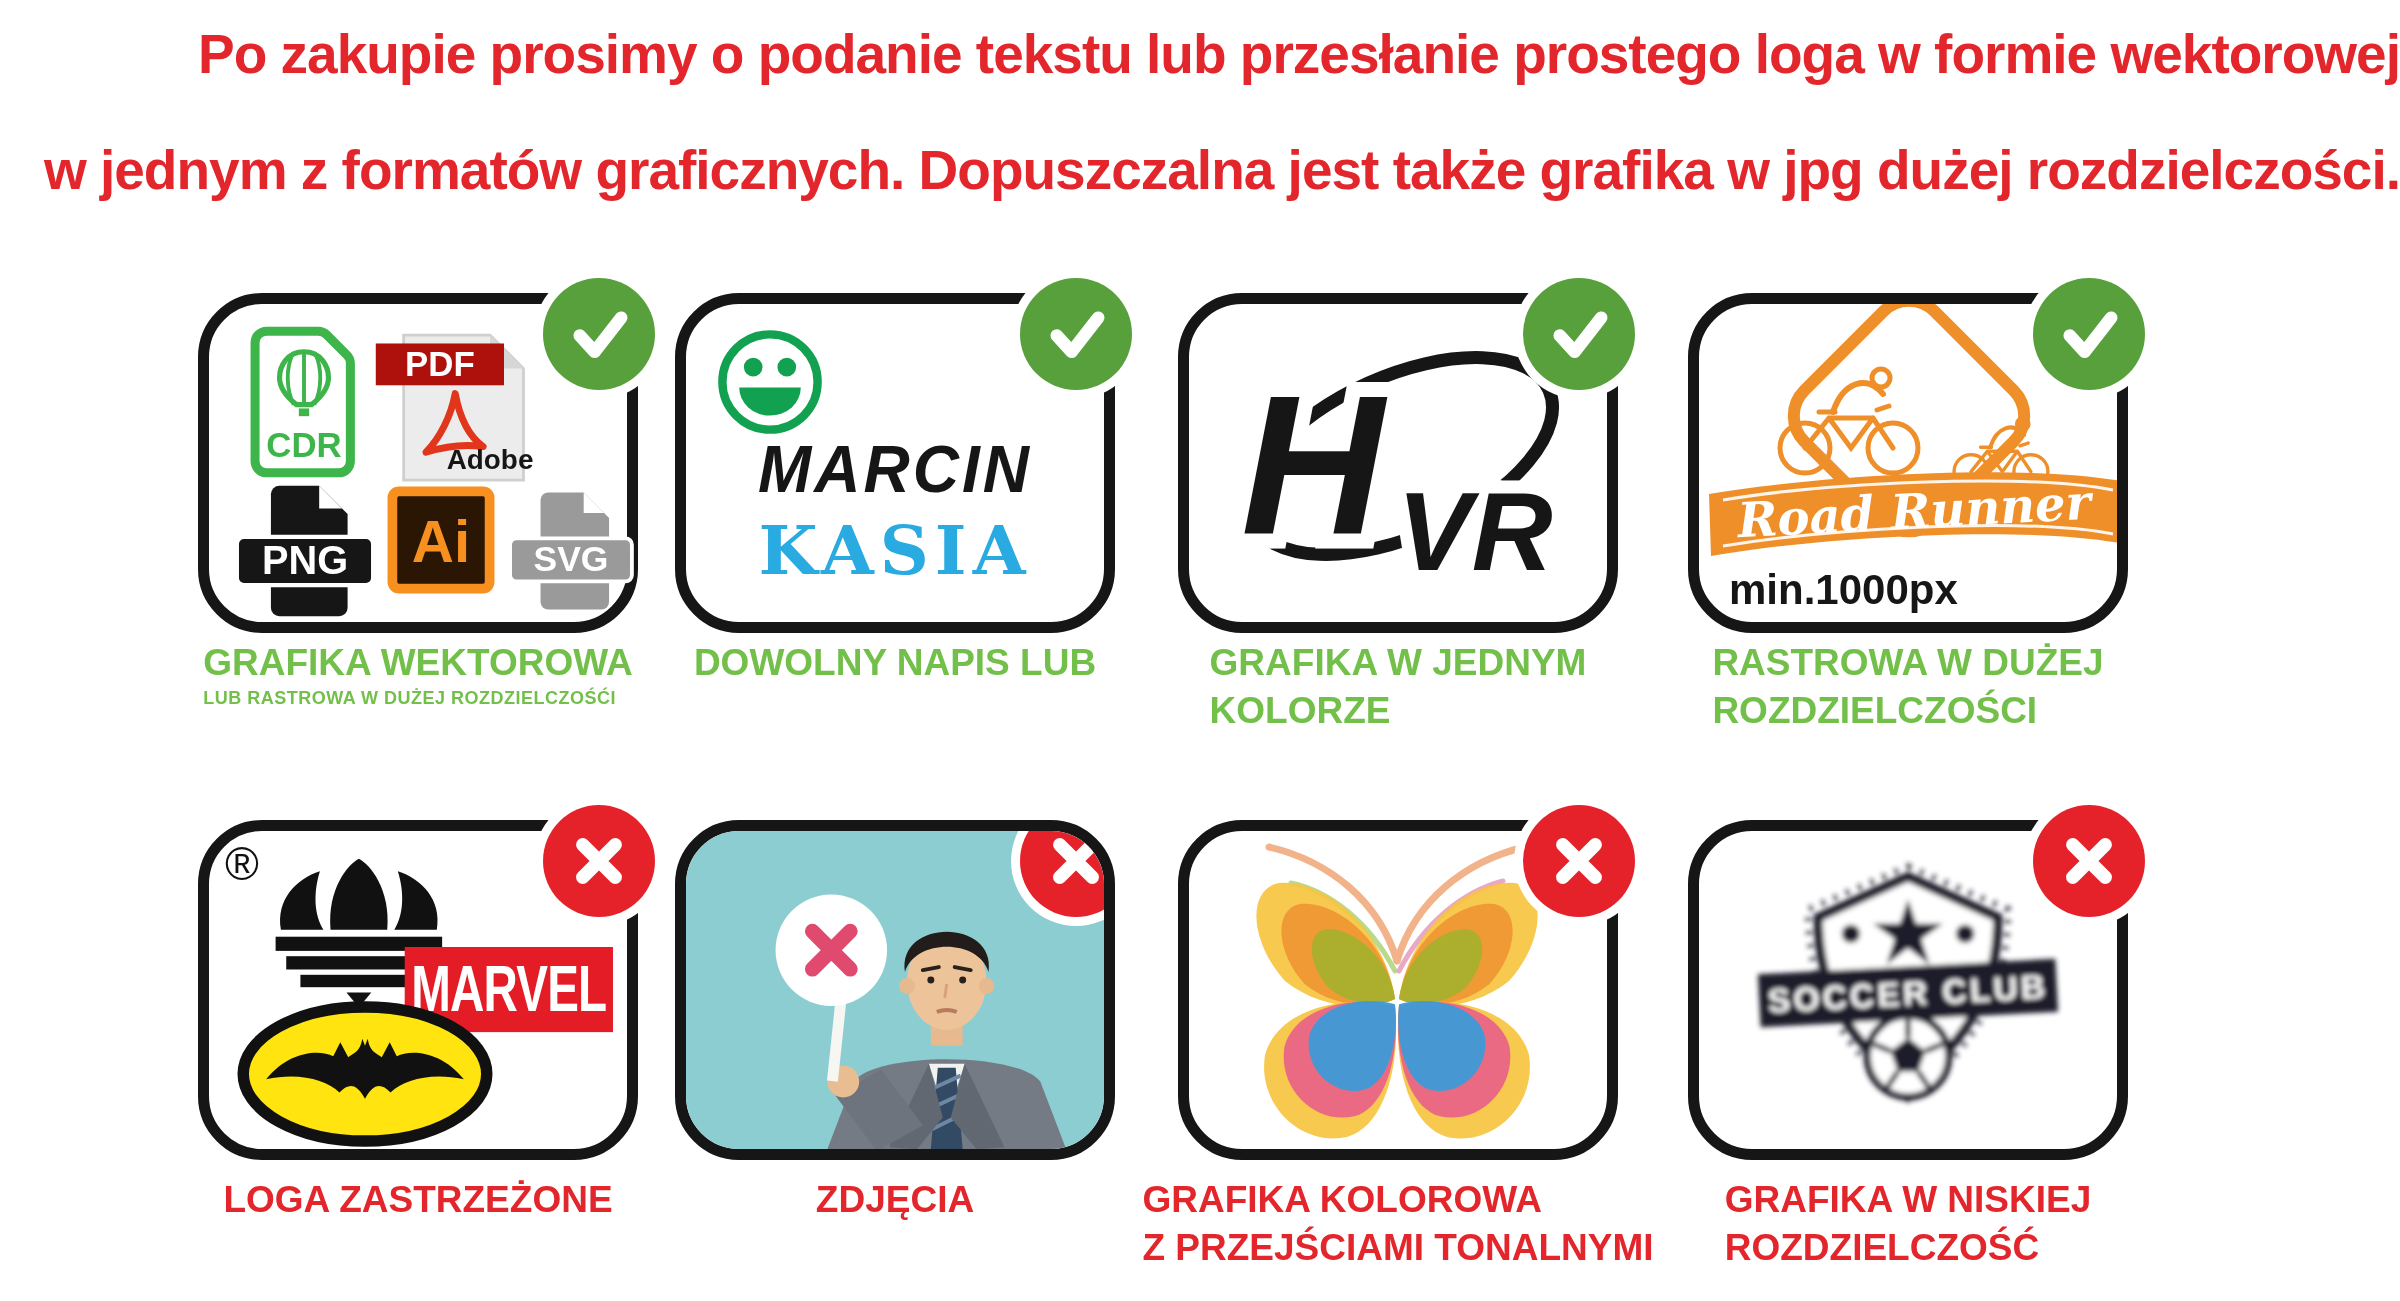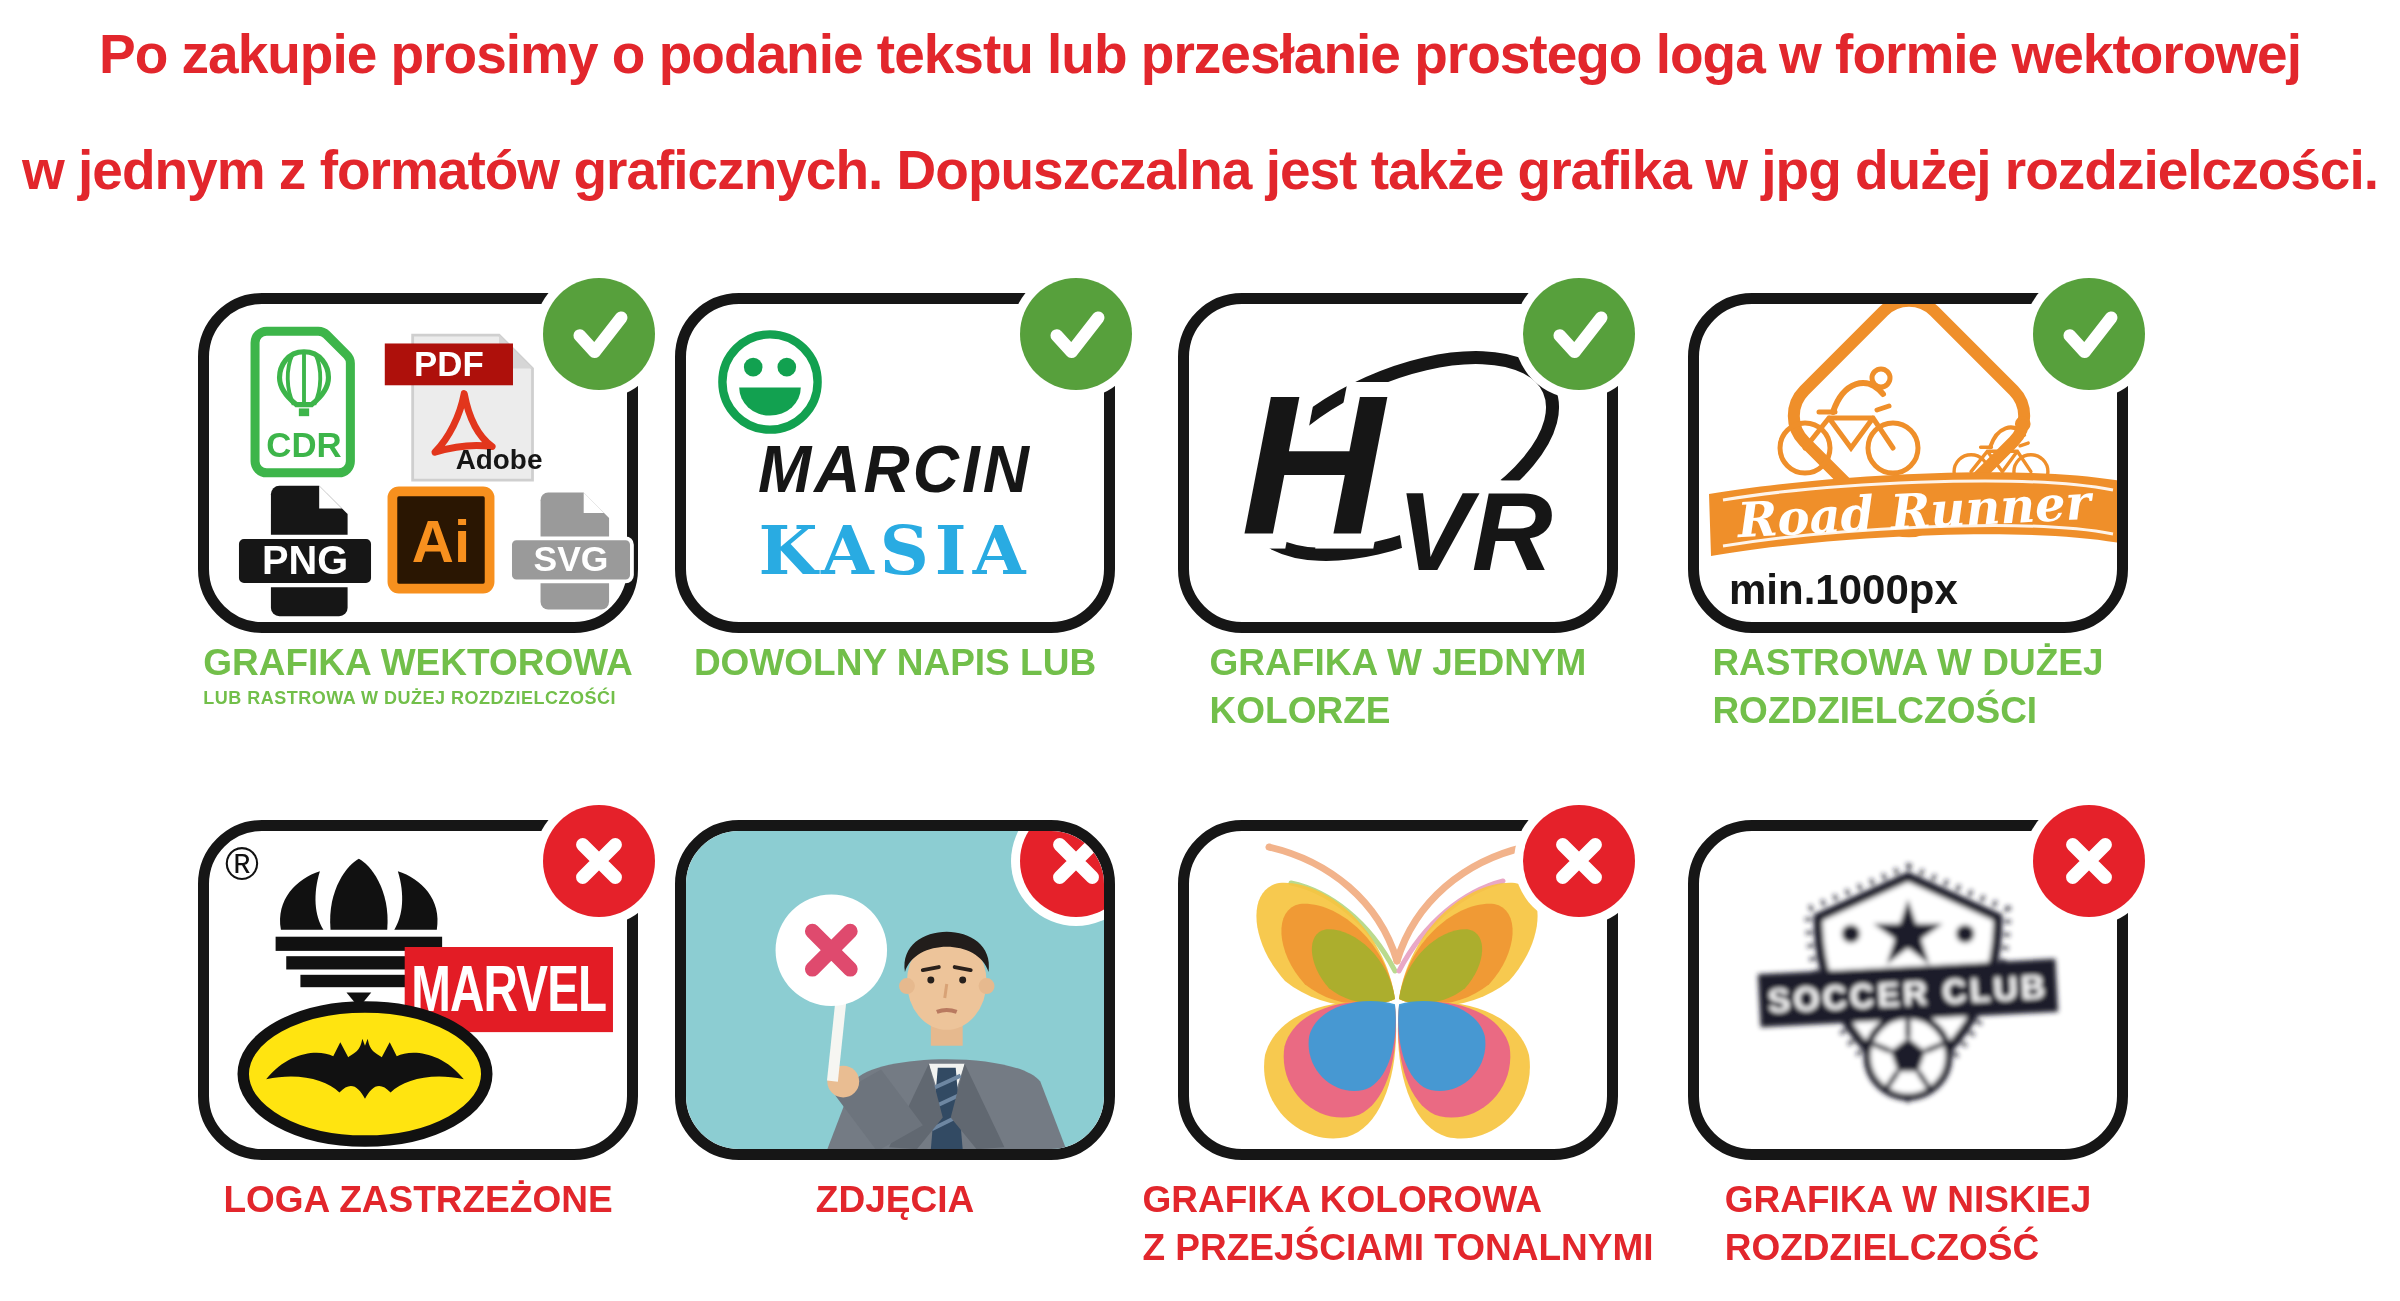--- a/index.html
+++ b/index.html
@@ -1,20 +1,20 @@
 <!DOCTYPE html>
 <html><head>
 <meta charset="utf-8">
 <style>
   html,body{margin:0;padding:0;background:#ffffff;}
   #page{position:relative;width:2400px;height:1301px;background:#ffffff;overflow:hidden;
         font-family:"Liberation Sans",sans-serif;}
 
   
-  .hdr{position:absolute;left:0;width:2400px;text-align:center;color:#e2262c;
+  .hdr{position:absolute;left:0;width:2400px;text-align:right;color:#e2262c;
        font-weight:700;font-size:55px;letter-spacing:-1px;white-space:nowrap;}
   .hdr1{top:22px;}
   .hdr2{top:138px;}
 
   
   .cell{position:absolute;width:440px;display:flex;flex-direction:column;align-items:center;}
   .r1{top:293px;} .r2{top:820px;}
   .c1{left:198px;} .c2{left:675px;} .c3{left:1178px;} .c4{left:1688px;}
 
   .card{position:relative;box-sizing:border-box;width:440px;height:340px;background:#fff;
@@ -34,21 +34,21 @@
   .cap .l1{font-size:37px;}
   .cap .l2{font-size:37px;}
   .cap .l2.small{font-size:18px;letter-spacing:.5px;}
   .cap.green{color:#72bf4a;}
   .cap.red{color:#e2262c;}
 
   
   .fmt{position:absolute;}
   .fmt svg{display:block;}
   .fmt-cdr{left:36px;top:22px;}
-  .fmt-pdf{left:173px;top:14px;}
+  .fmt-pdf{left:164px;top:14px;}
   .fmt-png{left:22px;top:176px;}
   .fmt-ai{left:178px;top:182px;}
   .fmt-svg{left:296px;top:176px;}
 
   
   .smiley{position:absolute;left:28px;top:22px;width:112px;height:112px;}
   .name1{position:absolute;left:0;width:100%;top:128px;text-align:center;color:#161616;
          font-size:64px;font-weight:700;font-style:italic;letter-spacing:3px;transform:scaleY(1.05);}
   .name2{position:absolute;left:0;width:100%;top:206px;text-align:center;color:#29abe2;
          font-family:"DejaVu Serif",serif;font-size:68px;font-weight:700;letter-spacing:6px;}

